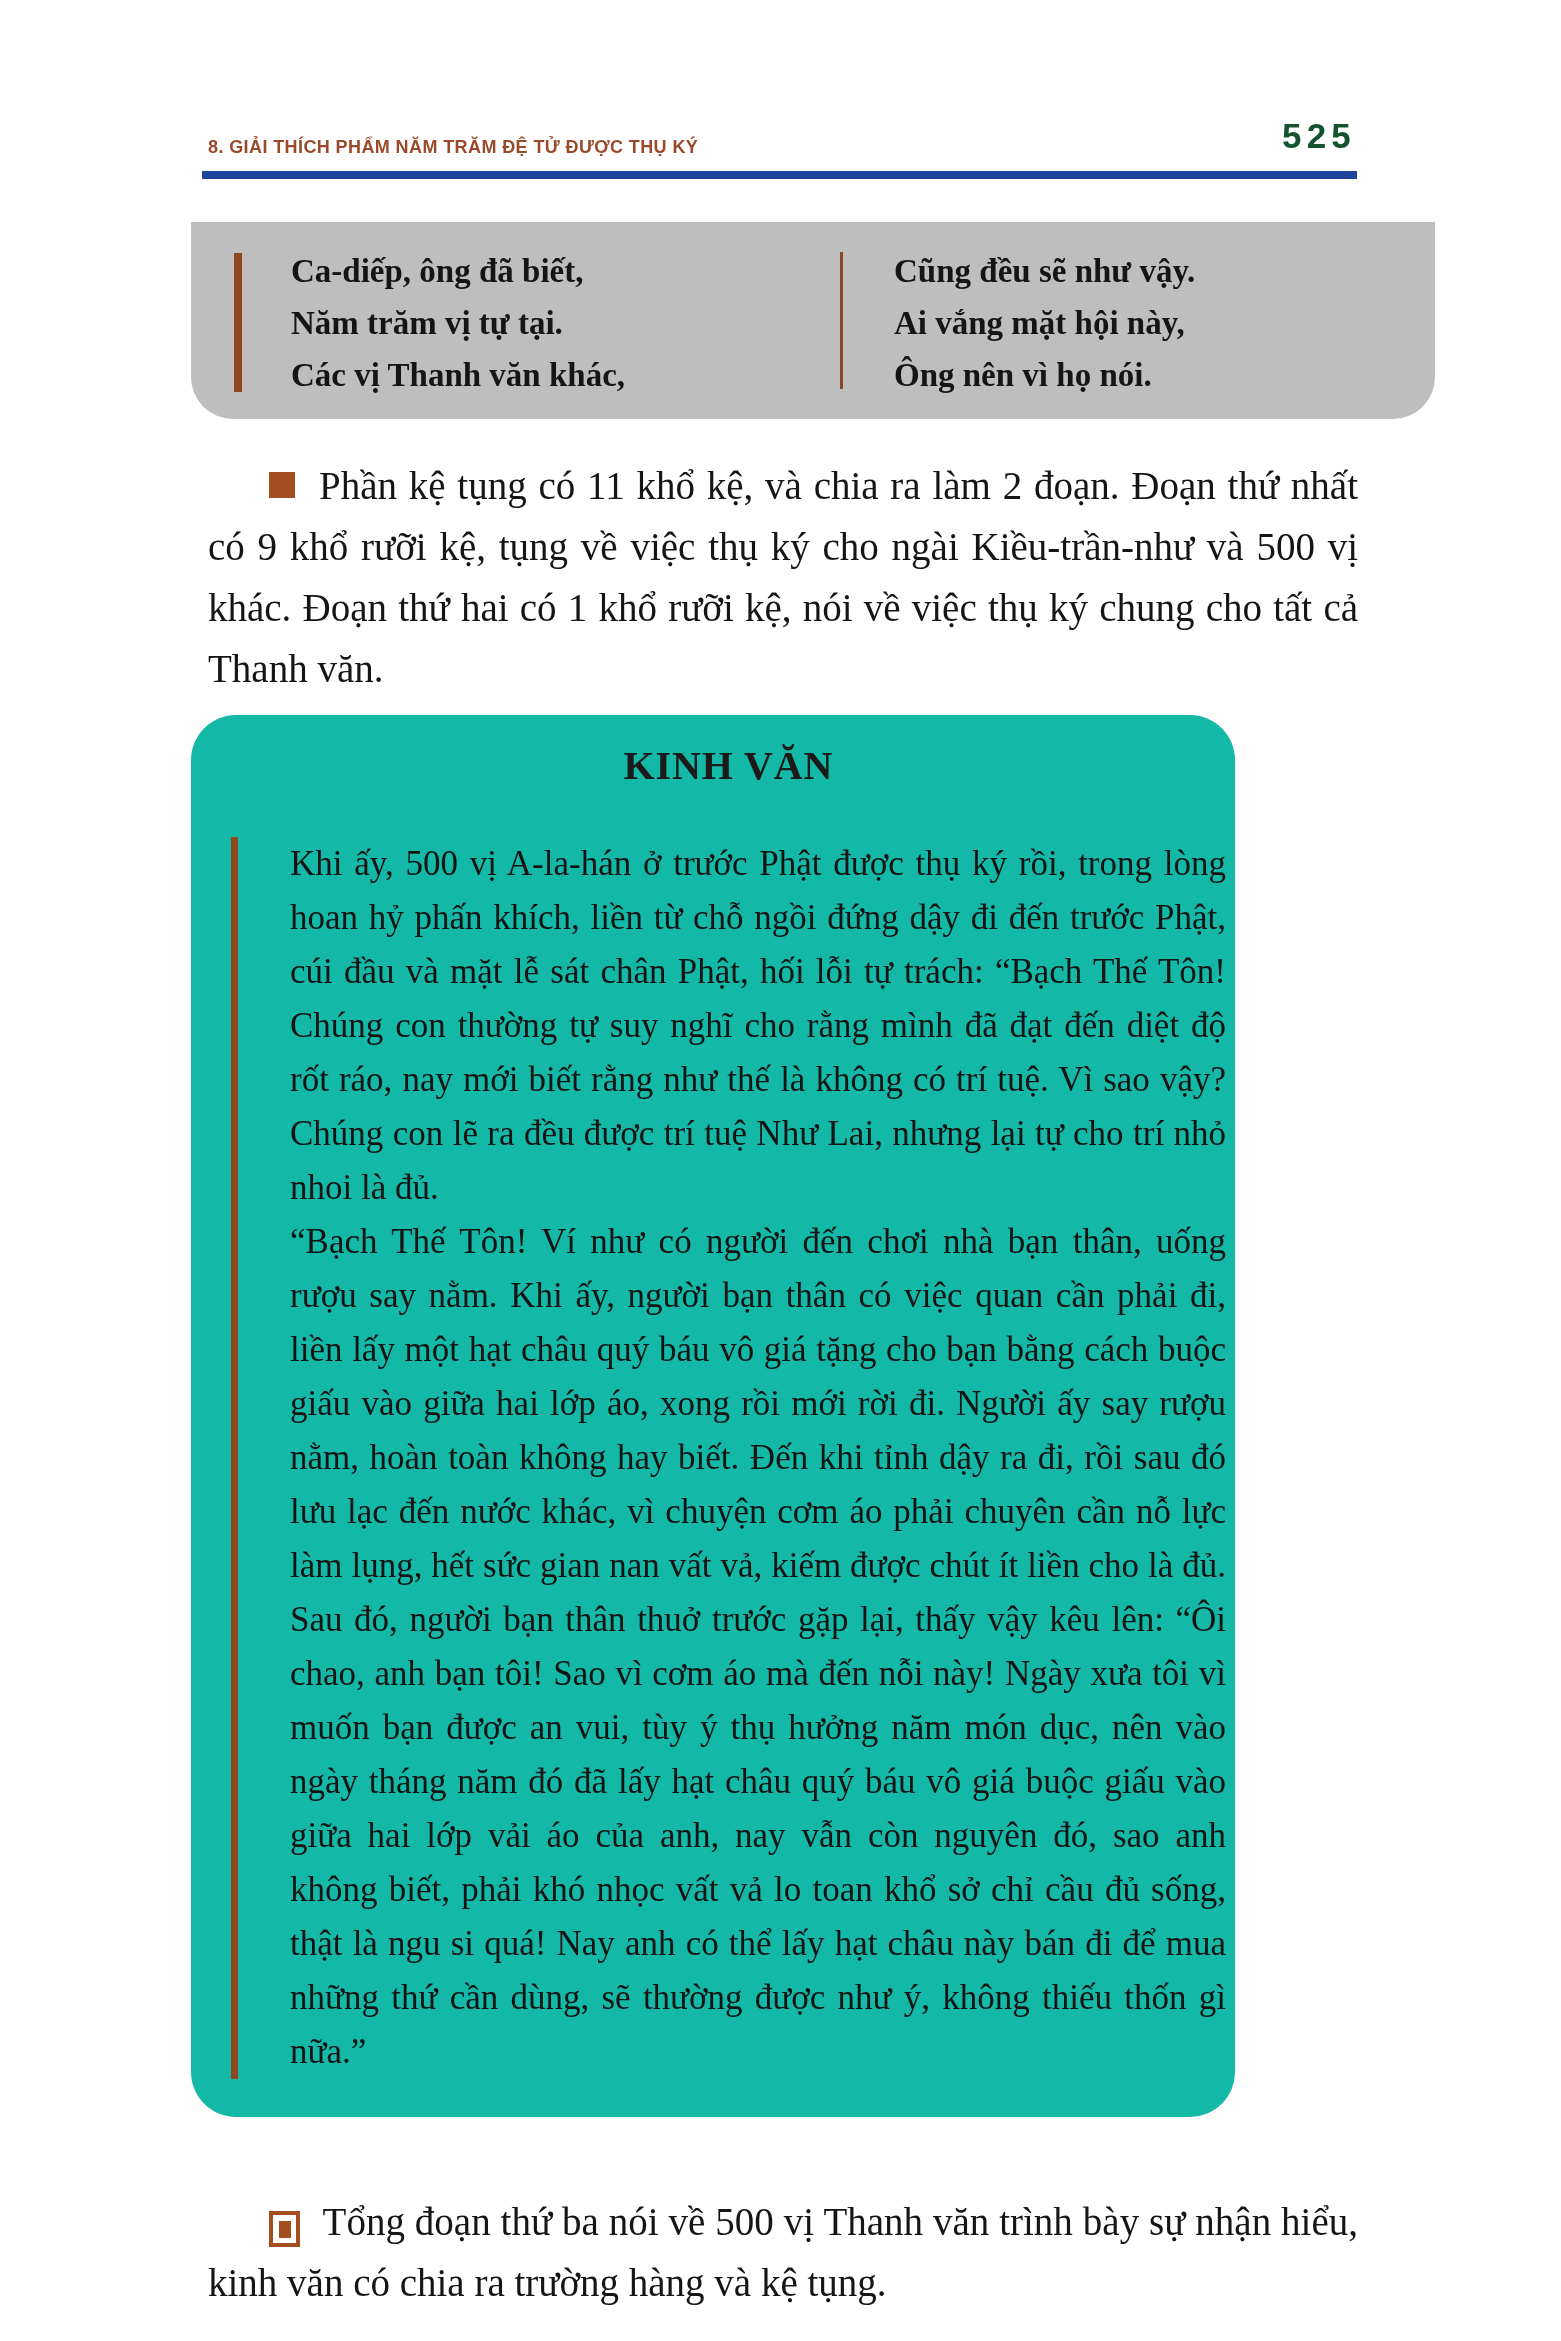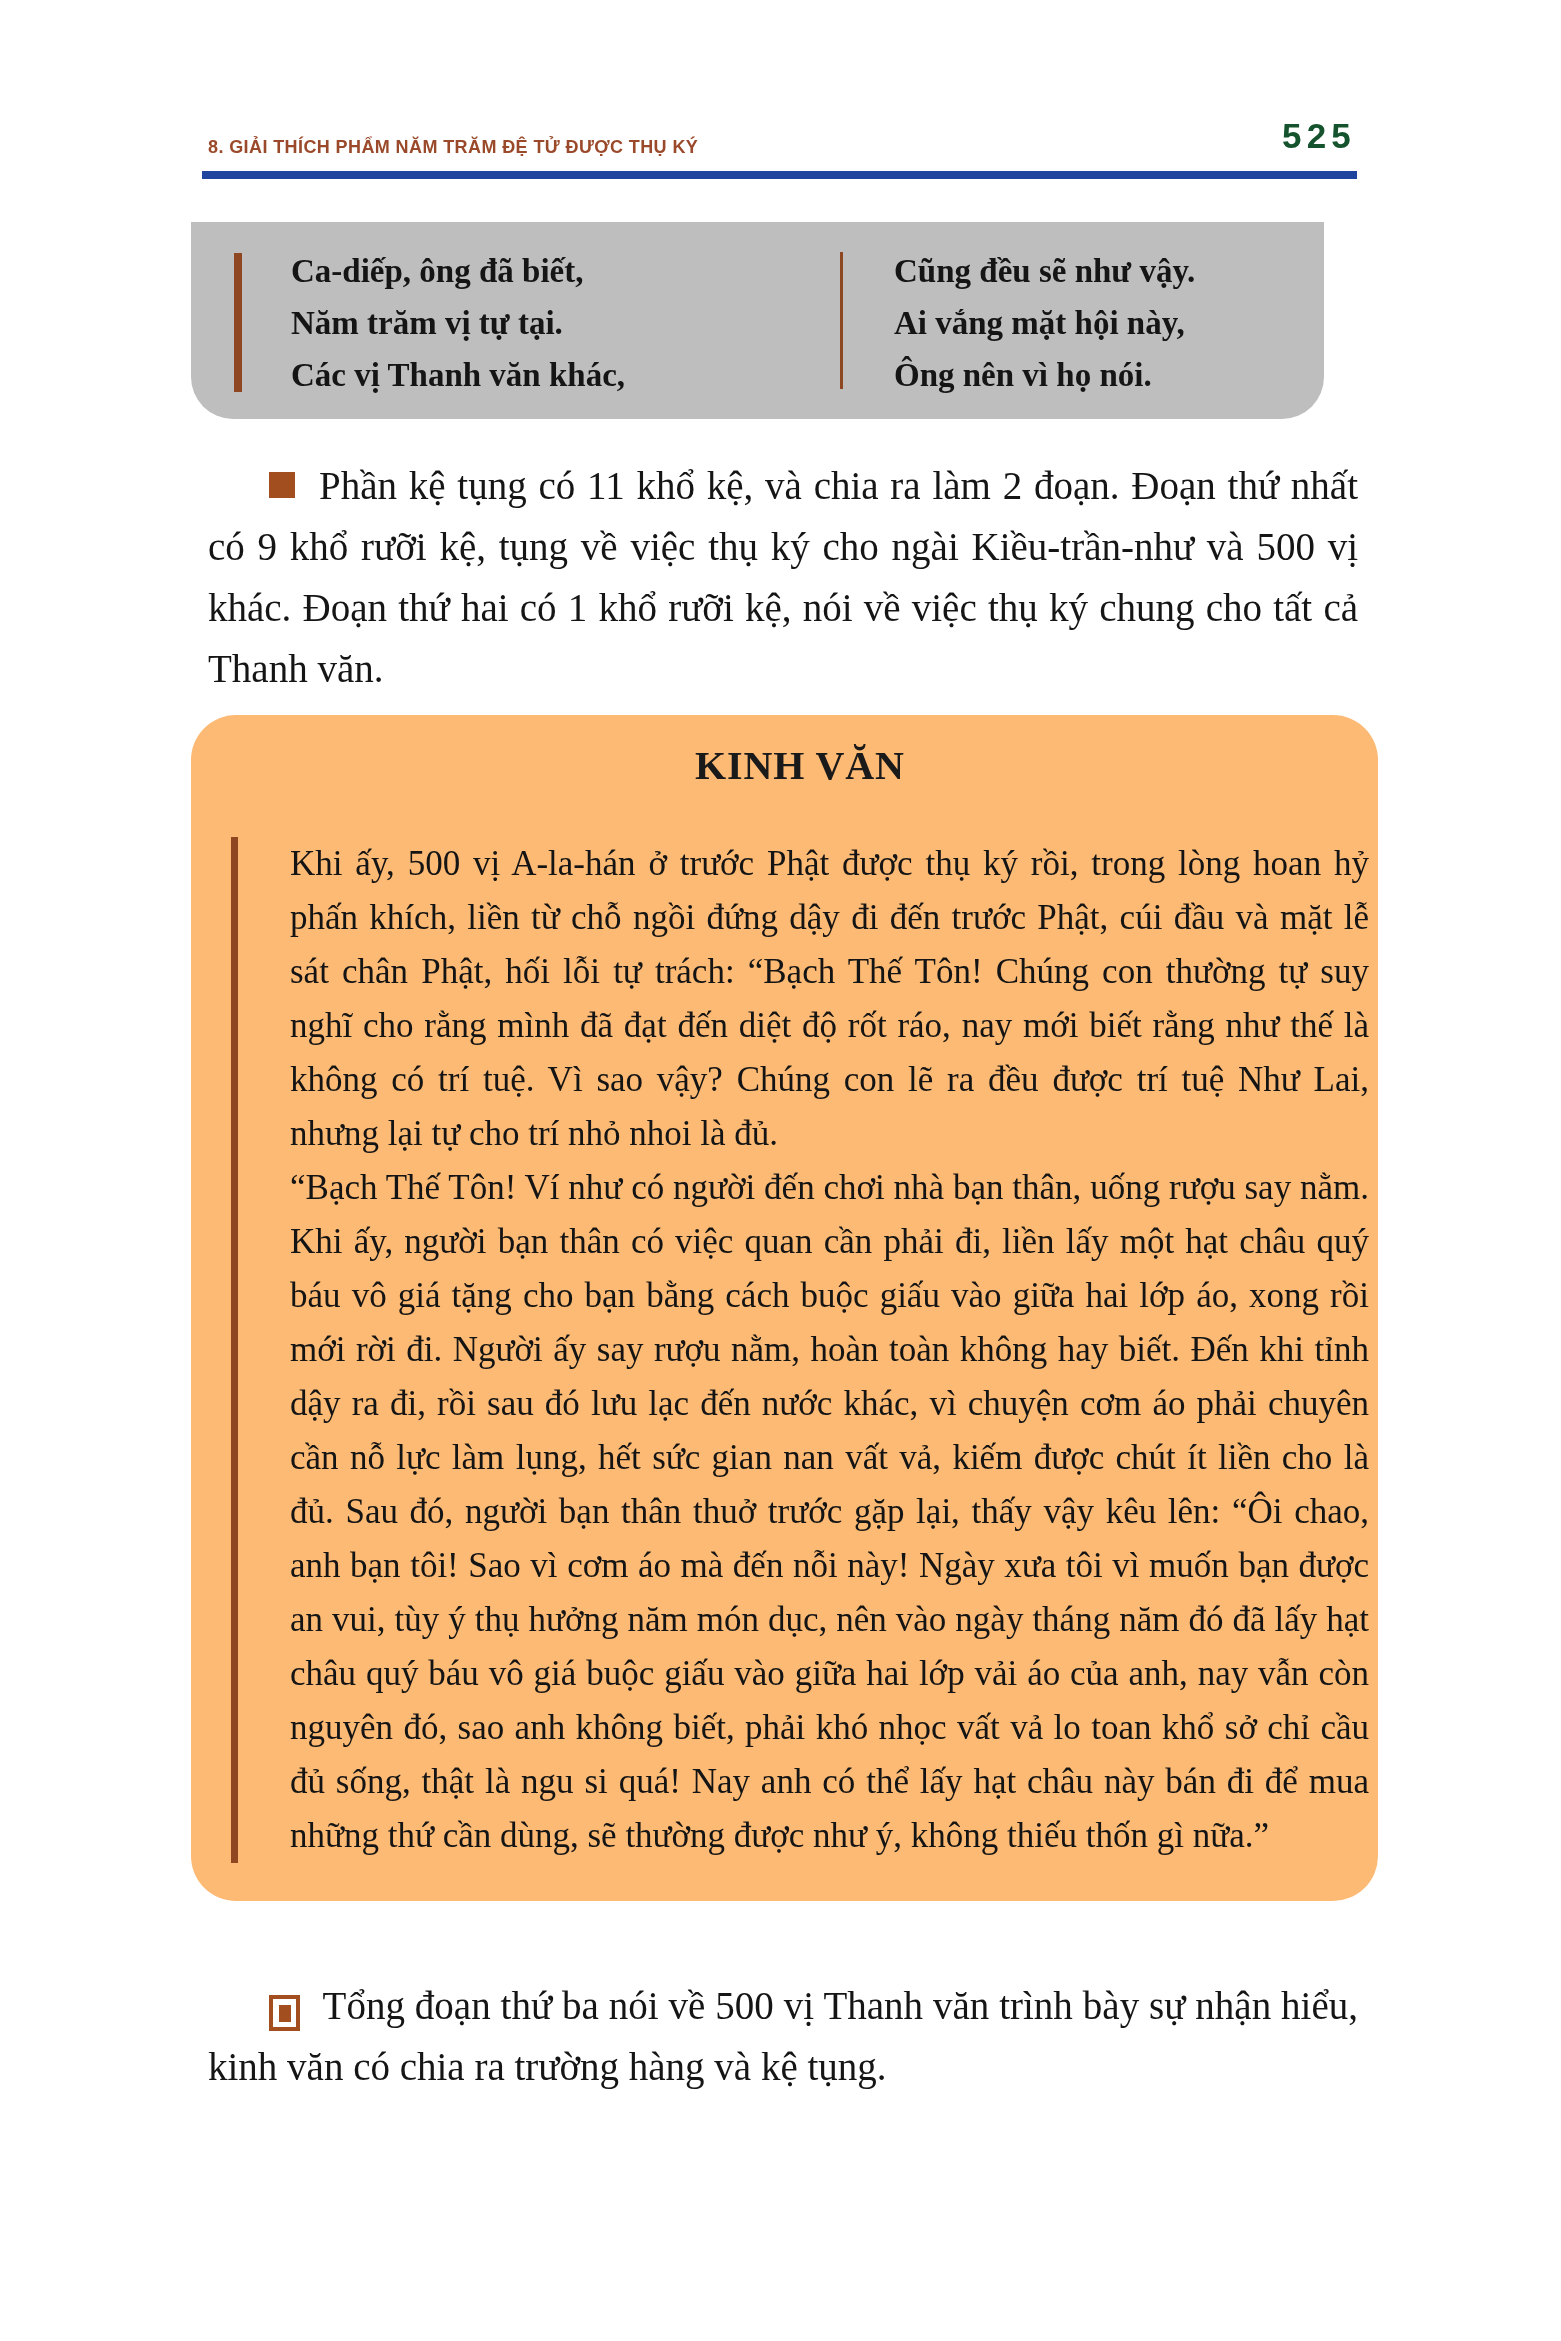--- a/index.html
+++ b/index.html
@@ -15,22 +15,22 @@
     font-size:18px; letter-spacing:0.4px; color:#9a4a2a; white-space:nowrap;
   }
   .page-number {
     position:absolute; left:1282px; top:116px;
     font-family:"Liberation Sans", sans-serif; font-weight:bold;
     font-size:35px; letter-spacing:5.2px; color:#14532d;
   }
   .header-rule { position:absolute; left:202px; top:171px; width:1155px; height:7.8px; background:#1f449e; }
   
   .verse-box {
-    position:absolute; left:191px; top:222px; width:1125px; height:197px;
-    background:#bfbebe; border-radius:0 0 42px 42px;padding-left:8px;
+    position:absolute; left:191px; top:222px; width:1244px; height:197px;
+    background:#bfbebe; border-radius:0 0 42px 42px;
   }
   .verse-bar   { position:absolute; left:43px;  top:31px; width:7.8px; height:139px; background:#8e4721; }
   .verse-divider { position:absolute; left:649px; top:29.5px; width:2.6px; height:137px; background:#8e4721; }
   .verse-col   { position:absolute; top:22.6px; }
   .verse-col.left  { left:100px; }
   .verse-col.right { left:703px; }
   .verse-line { font-size:33px; font-weight:bold; line-height:52px; white-space:nowrap; }
   
   .flow { position:absolute; left:0; top:455px; width:1561px; }
   .commentary {
@@ -42,22 +42,22 @@
     margin-right:24px; vertical-align:0.9px; text-indent:0;
   }
   .bullet-outline {
     display:inline-flex; width:31px; height:36px; box-sizing:border-box;
     border:4.3px solid #a34e1f; align-items:center; justify-content:center;
     margin-right:22.6px; vertical-align:-3.5px; text-indent:0; background:#ffffff;
   }
   .bullet-outline .inner { width:12px; height:17.3px; background:#a34e1f; }
   
   .kinhvan-box {
-    box-sizing:border-box; margin:15.6px 0 0 191px; width:1187px;
-    background:#fdba74; border-radius:45px; padding:26px 9px 38px 40px;
+    box-sizing:border-box; margin:15.6px 0 0 191px; width:1044px;
+    background:#14b8a6; border-radius:45px; padding:26px 9px 38px 40px;
   }
   .kinhvan-title {
     text-align:center; font-size:40px; font-weight:bold; letter-spacing:0.9px;
     line-height:49px; color:#1a1a1a;
   }
   .kinhvan-quote {
     margin-top:47px; border-left:7.8px solid #8e4721; padding-left:52px;
   }
   .kinhvan-quote p {
     margin:0; font-size:35px; font-weight:normal; line-height:54px;

